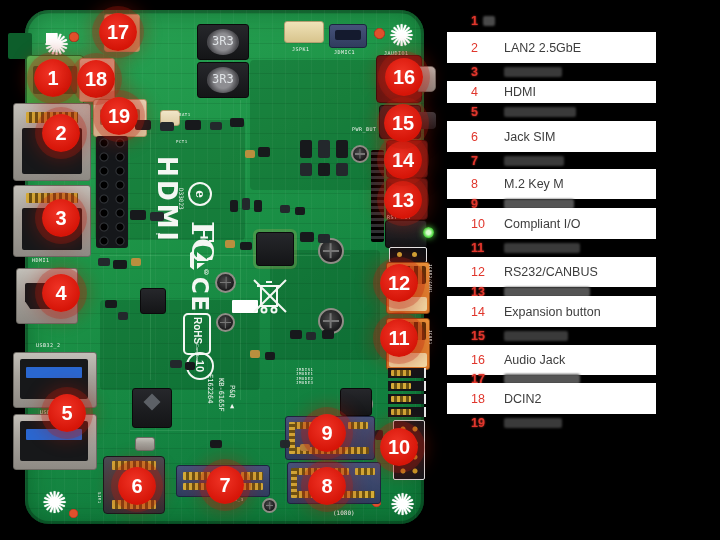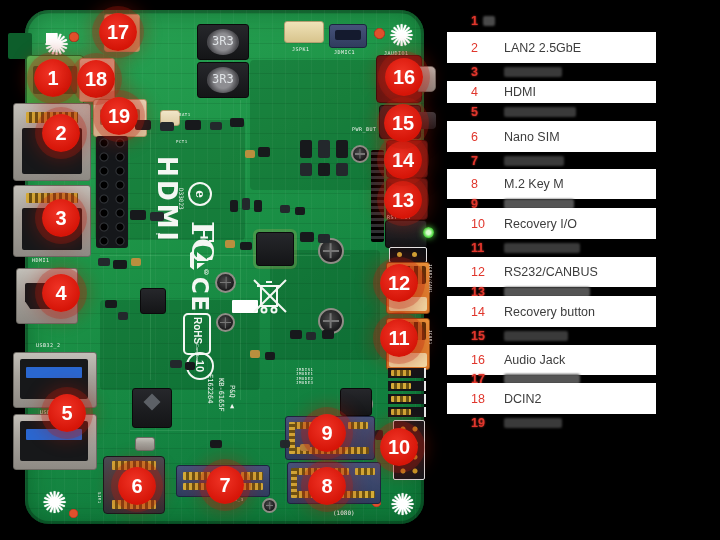--- a/index.html
+++ b/index.html
@@ -353,53 +353,53 @@
     <div class="lrow white r4">
         <span class="lnum">4</span>
         <span class="llabel">HDMI</span>
       </div>
     <div class="lrow dark r5">
         <span class="lnum">5</span>
         <span class="lsmudge" style="width:72px"></span>
       </div>
     <div class="lrow white r6">
         <span class="lnum">6</span>
-        <span class="llabel">Nano SIM</span>
+        <span class="llabel">Jack SIM</span>
       </div>
     <div class="lrow dark r7">
         <span class="lnum">7</span>
         <span class="lsmudge" style="width:60px"></span>
       </div>
     <div class="lrow white r8">
         <span class="lnum">8</span>
         <span class="llabel">M.2 Key M</span>
       </div>
     <div class="lrow dark r9">
         <span class="lnum">9</span>
         <span class="lsmudge" style="width:70px;background:#555"></span>
       </div>
     <div class="lrow white r10">
         <span class="lnum">10</span>
-        <span class="llabel">Recovery I/O</span>
+        <span class="llabel">Compliant I/O</span>
       </div>
     <div class="lrow dark r11">
         <span class="lnum">11</span>
         <span class="lsmudge" style="width:76px"></span>
       </div>
     <div class="lrow white r12">
         <span class="lnum">12</span>
         <span class="llabel">RS232/CANBUS</span>
       </div>
     <div class="lrow dark r13">
         <span class="lnum">13</span>
         <span class="lsmudge" style="width:86px;background:#555"></span>
       </div>
     <div class="lrow white r14">
         <span class="lnum">14</span>
-        <span class="llabel">Recovery button</span>
+        <span class="llabel">Expansion button</span>
       </div>
     <div class="lrow dark r15">
         <span class="lnum">15</span>
         <span class="lsmudge" style="width:64px"></span>
       </div>
     <div class="lrow white r16">
         <span class="lnum">16</span>
         <span class="llabel">Audio Jack</span>
       </div>
     <div class="lrow dark r17">

